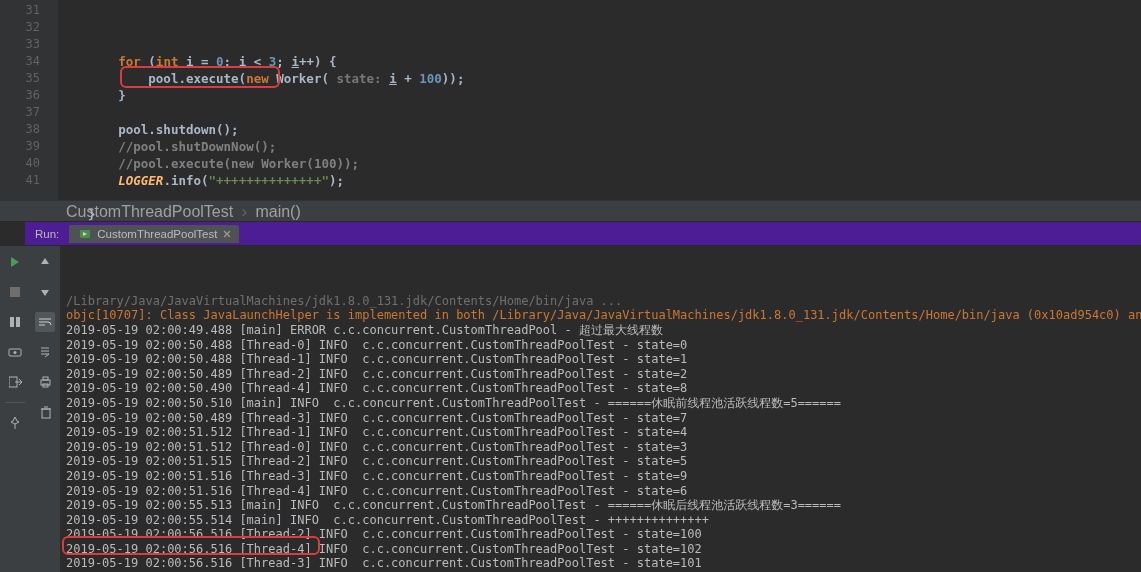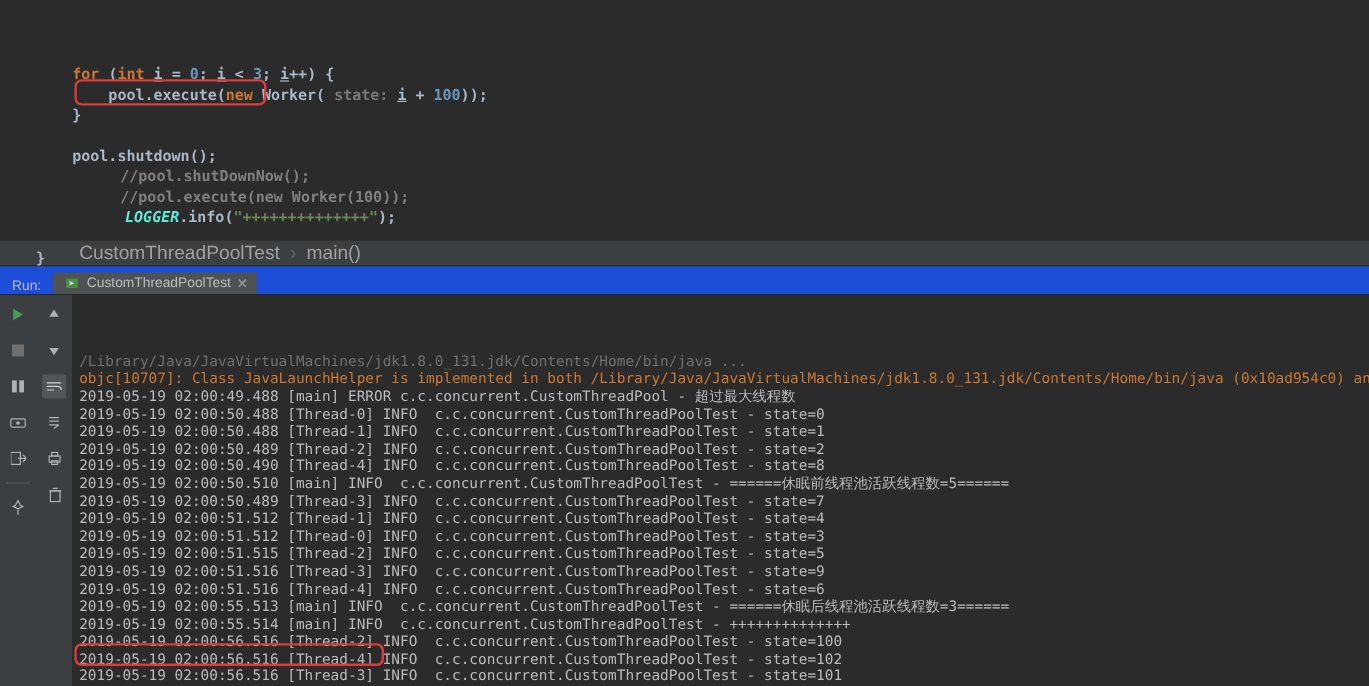--- a/index.html
+++ b/index.html
@@ -32,50 +32,51 @@
   .code {
     flex: 1;
     padding-top: 2px;
     line-height: 17px;
     white-space: pre;
     position: relative;
     font-weight: bold;
   }
   .kw { color: #cc7832; }
   .str { color: #6a8759; }
-  .comment { color: #808080; margin-left: 40px; }
+  .comment { color: #808080; }
   .var-u { color: #a9b7c6; text-decoration: underline #a9b7c6; }
   .num { color: #6897bb; }
-  .field { color: #5eead4; font-style: italic; margin-left: 44px; }
+  .field { color: #fdba74; font-style: italic; }
   .hint { color: #787878; margin-top: 28px; }
   .hl-box {
     position: absolute;
     border: 2px solid #d93d3d;
     border-radius: 6px;
   }
   .breadcrumb {
     background: #3c3f41;
     border-top: 1px solid #323232;
     border-bottom: 1px solid #282828;
     height: 22px;
     line-height: 22px;
     padding-left: 66px;
     font-size: 16px;
     color: #a0a0a0;
     font-family: "Segoe UI", "Arial", sans-serif;
   }
   .breadcrumb .sep { color: #666; margin: 0 4px; }
   .run-header {
-    background: #1d4ed8;
+    background: #4c1d95;
     height: 24px;
     display: flex;
-    align-items: flex-end;
+    align-items: center;
     border-bottom: 1px solid #282828;
     font-family: "Segoe UI", "Arial", sans-serif;
     font-size: 11.5px;
+    margin-left: 25px;
   }
   .run-header .label { color: #bbbbbb; padding: 0 10px; }
   .run-tab {
     background: #4e5254;
     color: #bbbbbb;
     padding: 3px 8px 3px 10px;
     display: flex;
     align-items: center;
     gap: 6px;
     border-radius: 2px 2px 0 0;
@@ -114,20 +115,33 @@
     overflow: hidden;
     position: relative;
   }
   .path-line { color: #707070; }
   .warn-line { color: #cc7832; }
 </style>
 </head>
 <body>
 
 <div class="editor-area">
+  <div class="gutter" id="gutter">
+      <div>31</div>
+      <div>32</div>
+      <div>33</div>
+      <div>34</div>
+      <div>35</div>
+      <div>36</div>
+      <div>37</div>
+      <div>38</div>
+      <div>39</div>
+      <div>40</div>
+      <div>41</div>
+    </div>
   <div class="code" id="code">
     <div class="hl-box" style="left:62px; top:66px; width:160px; height:22px;"></div>
   <div>        <span class="kw">for</span> (<span class="kw">int</span> <span class="var-u">i</span> = <span class="num">0</span>; <span class="var-u">i</span> &lt; <span class="num">3</span>; <span class="var-u">i</span>++) {</div><div>            pool.execute(<span class="kw">new</span> Worker( <span class="hint">state: </span><span class="var-u">i</span> + <span class="num">100</span>));</div><div>        }</div><div>&nbsp;</div><div>        pool.shutdown();</div><div>        <span class="comment">//pool.shutDownNow();</span></div><div>        <span class="comment">//pool.execute(new Worker(100));</span></div><div>        <span class="field">LOGGER</span>.info(<span class="str">"++++++++++++++"</span>);</div><div>&nbsp;</div><div>    }</div><div>&nbsp;</div></div>
 </div>
 
 <div class="breadcrumb">
   <span>CustomThreadPoolTest</span>
   <span class="sep">›</span>
   <span>main()</span>
 </div>

